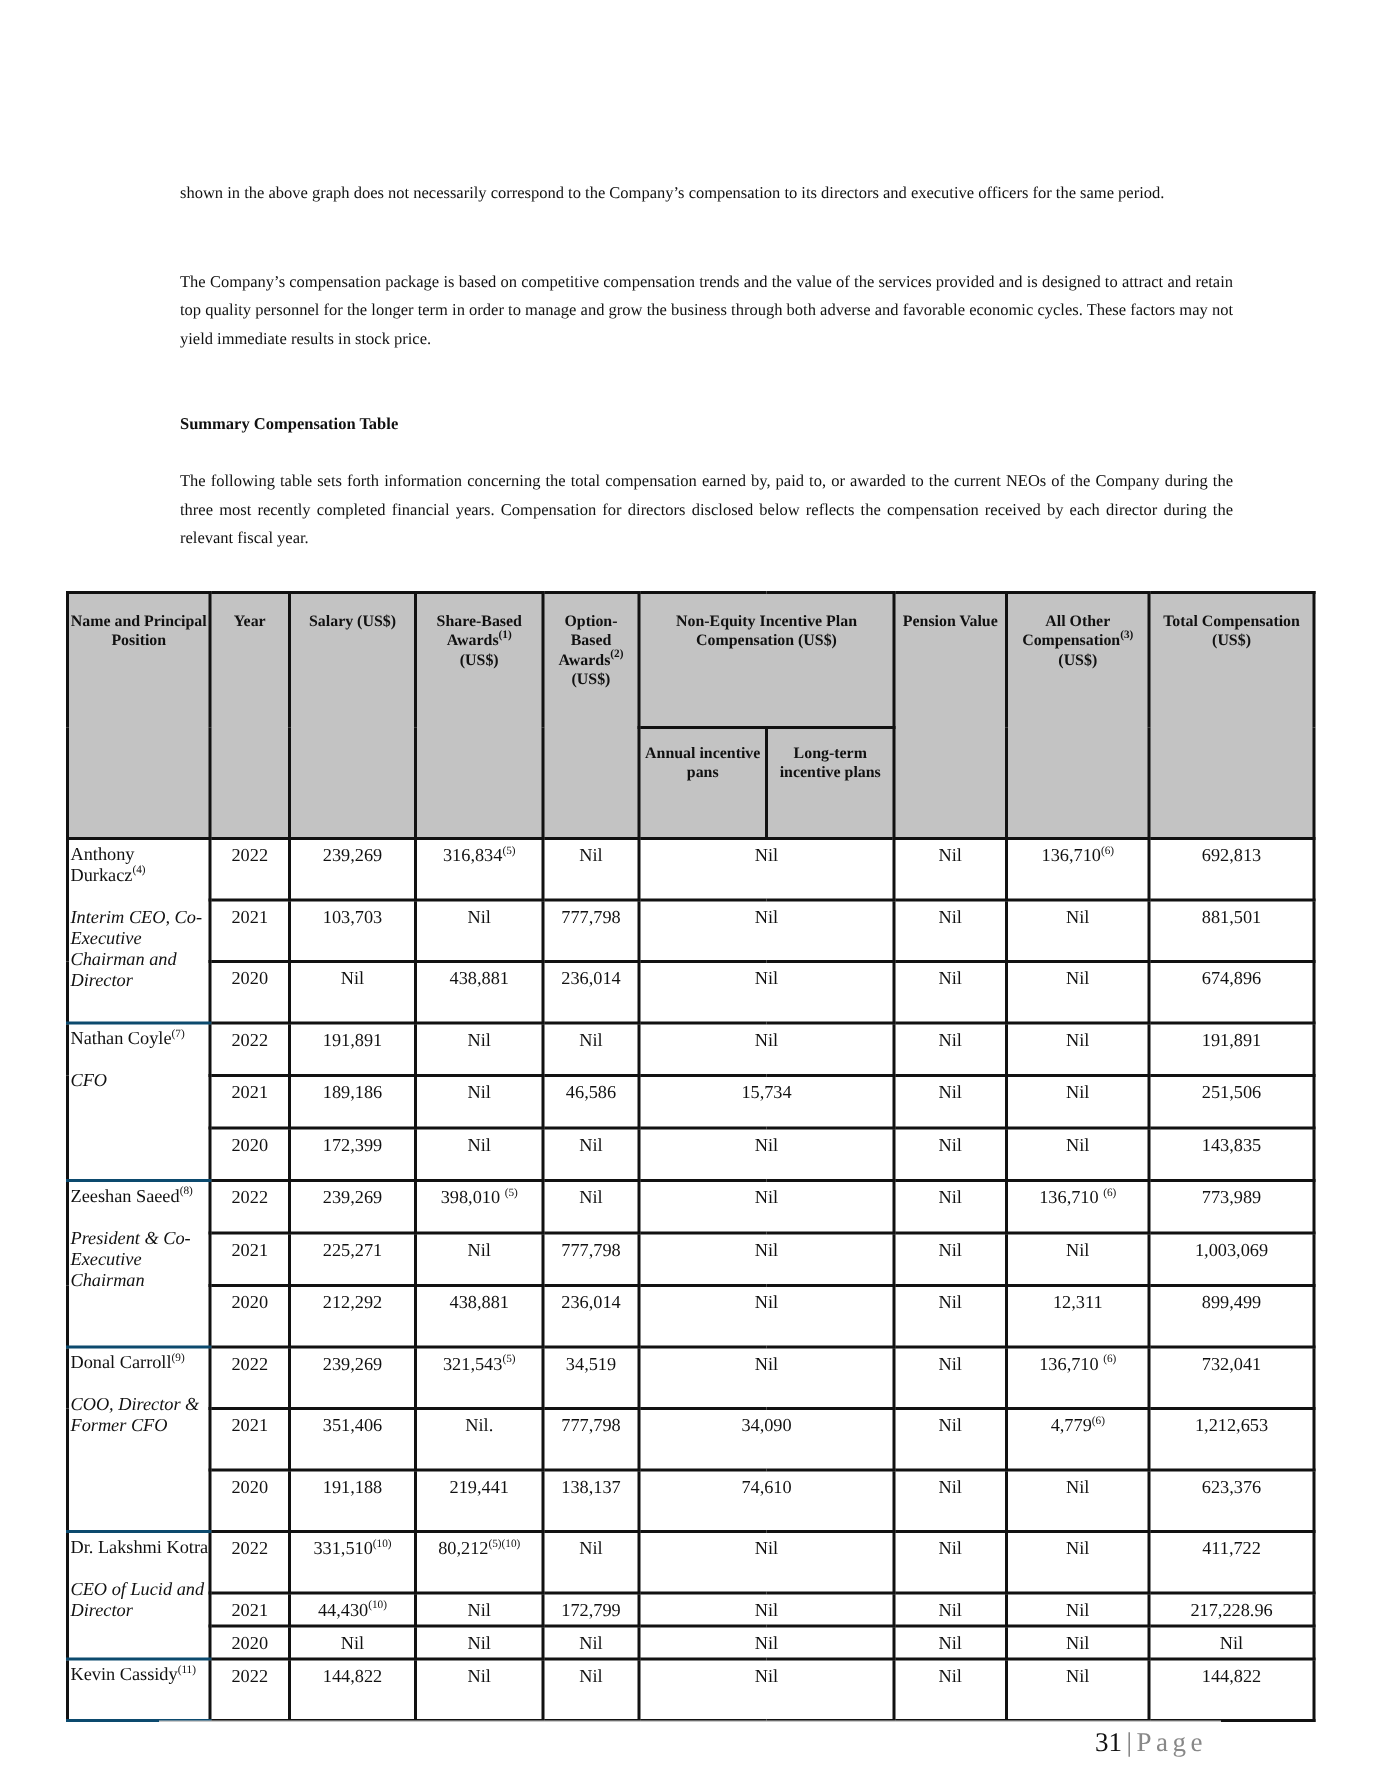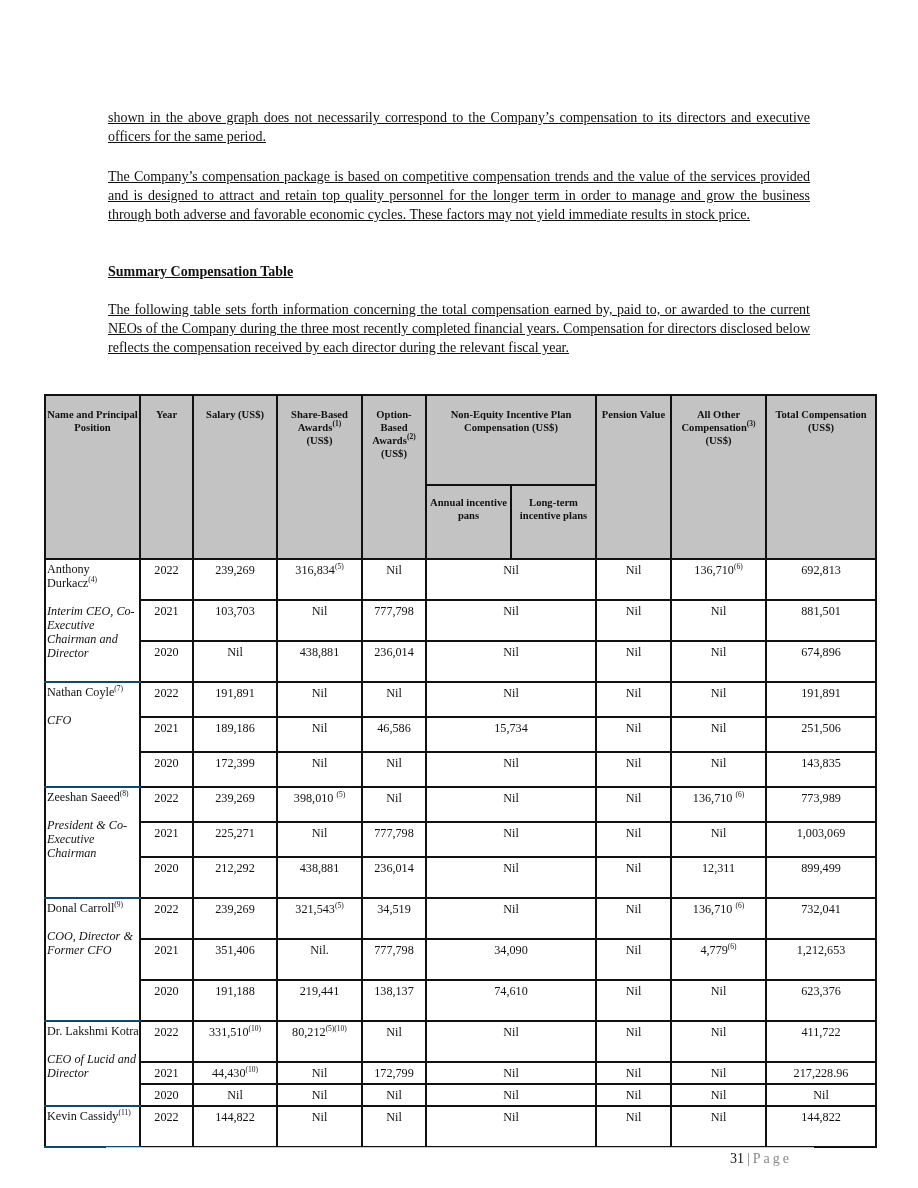--- a/index.html
+++ b/index.html
@@ -1,36 +1,36 @@
 <!DOCTYPE html>
 <html><head>
 <meta charset="utf-8">
 <style>
   html, body { margin: 0; padding: 0; background: #ffffff; }
   body { width: 918px; height: 1188px; position: relative; font-family: "Liberation Serif", "DejaVu Serif", serif; color: #111; overflow: hidden; }
-  .para { position: absolute; left: 108px; width: 702px; font-size: 14px; line-height: 19px; text-align: justify; margin: 0; text-decoration: underline; }
+  .para { position: absolute; left: 108px; width: 702px; font-size: 11px; line-height: 19px; text-align: justify; margin: 12px; }
   #p1 { top: 108px; }
   #p2 { top: 167px; }
   #heading { top: 262px; font-weight: bold; }
   #p3 { top: 300px; }
   table.comp { position: absolute; left: 44px; top: 394px; width: 831px; border-collapse: collapse; table-layout: fixed; font-size: 12.2px; }
   table.comp td, table.comp th { border: 2px solid #111; padding: 0; vertical-align: top; }
   table.comp th { background: #c3c3c3; font-weight: bold; font-size: 10.6px; line-height: 13px; text-align: center; padding-top: 12px; }
   table.comp th.sub { height: 62px; padding-top: 10px; }
   table.comp th.top { height: 76px; }
   table.comp td { text-align: center; padding-top: 3px; line-height: 14px; }
   table.comp td.name { text-align: left; padding: 2px 0 0 1px; border-bottom: 2px solid #0c4a6e; }
   td.name .nm { display: block; }
   td.name .pos { display: block; font-style: italic; margin-top: 14px; }
   sup { font-size: 7.5px; vertical-align: 5px; line-height: 0; }
   tr.r-tall td { height: 36px; }
   tr.r-mid td { height: 30px; margin-left: 36px; }
   tr.r-short td { height: 17px; }
   .footer-line { position: absolute; left: 106px; top: 1147px; width: 708px; height: 1px; background: #c9c9c9; }
-  .page-num { position: absolute; left: 730px; top: 1151px; font-size: 14px; color: #111; }
+  .page-num { position: absolute; left: 730px; top: 1151px; font-size: 18px; color: #111; }
   .page-num .sep { color: #777; margin: 0 3px; }
   .page-num .pg { color: #888; letter-spacing: 3px; }
 </style>
 </head>
 <body>
 
 <p class="para" id="p1">shown in the above graph does not necessarily correspond to the Company’s compensation to its directors and executive officers for the same period.</p>
 <p class="para" id="p2">The Company’s compensation package is based on competitive compensation trends and the value of the services provided and is designed to attract and retain top quality personnel for the longer term in order to manage and grow the business through both adverse and favorable economic cycles. These factors may not yield immediate results in stock price.</p>
 <p class="para" id="heading">Summary Compensation Table</p>
 <p class="para" id="p3">The following table sets forth information concerning the total compensation earned by, paid to, or awarded to the current NEOs of the Company during the three most recently completed financial years. Compensation for directors disclosed below reflects the compensation received by each director during the relevant fiscal year.</p>

